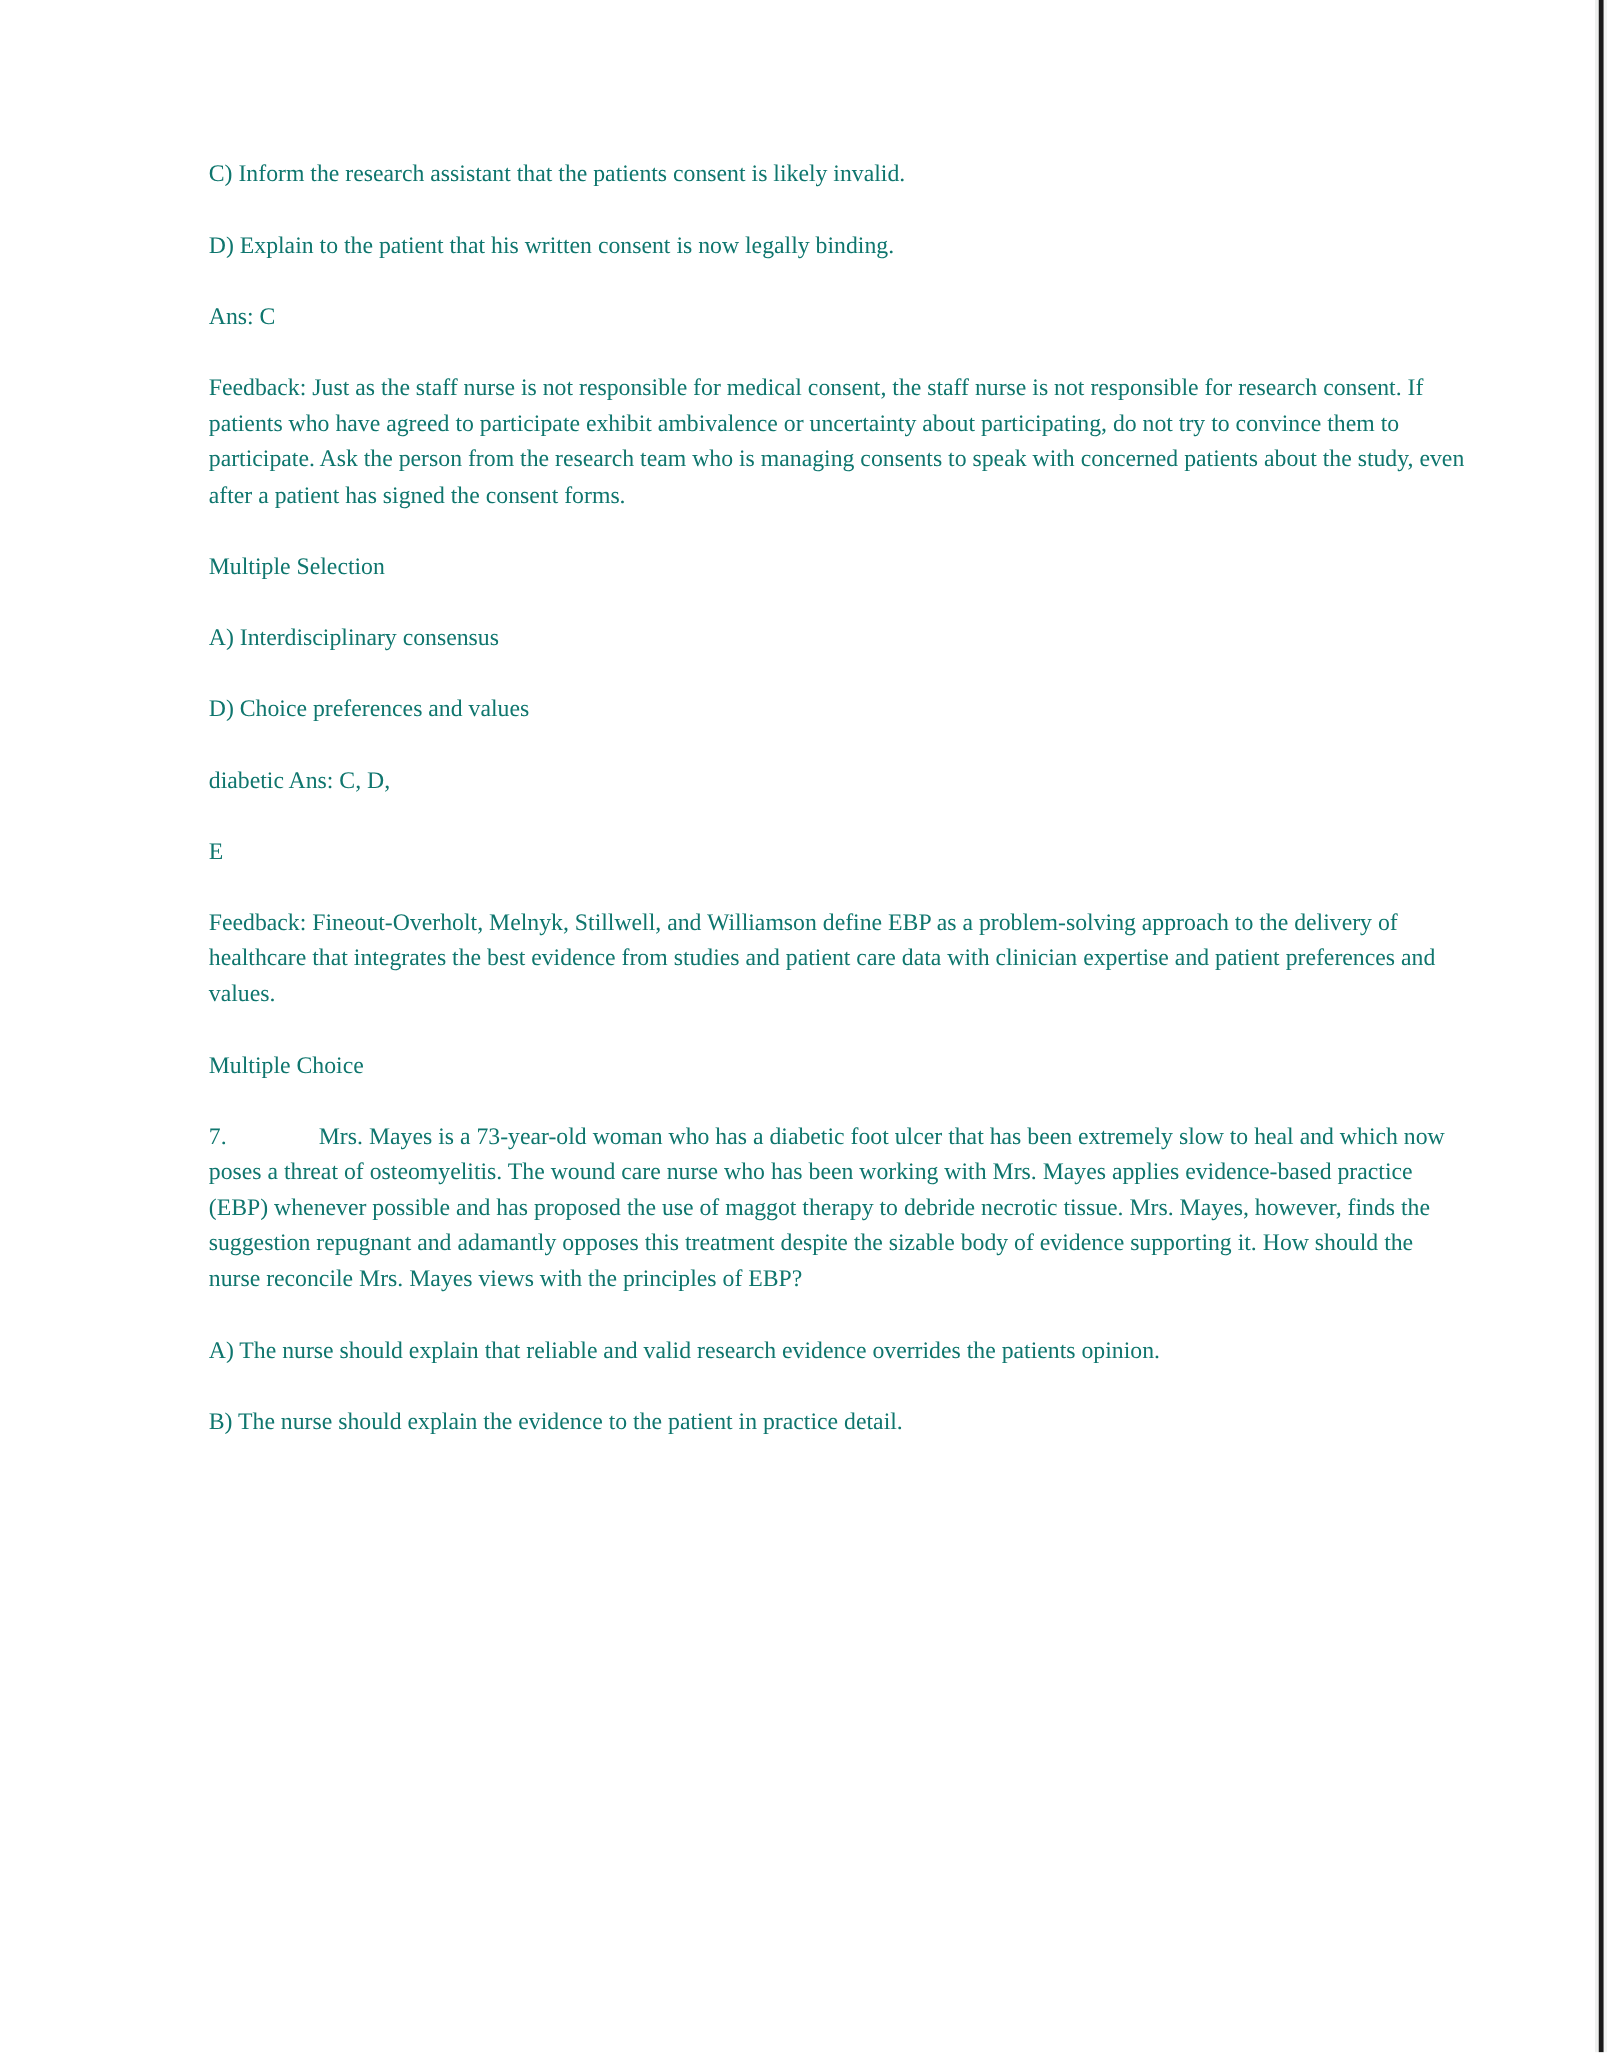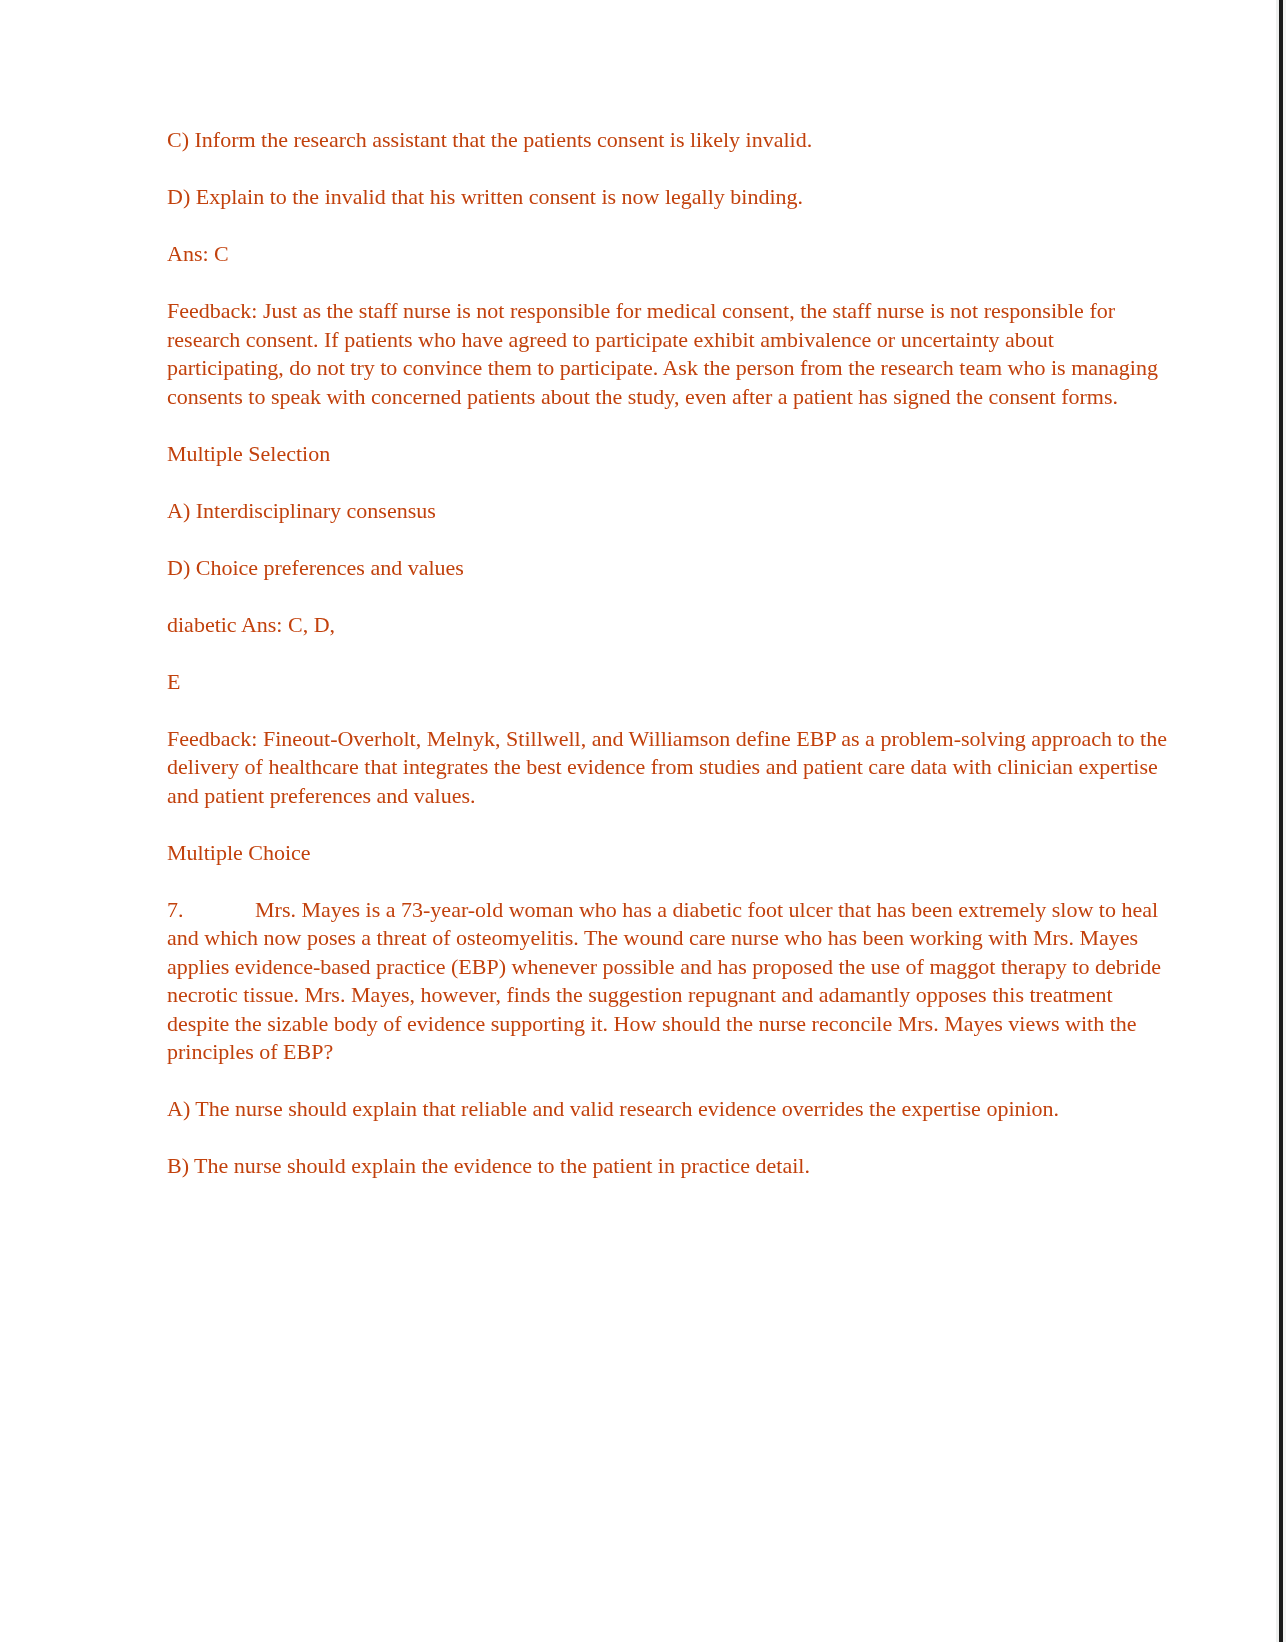--- a/index.html
+++ b/index.html
@@ -13,22 +13,22 @@
     height: 1642px;
     background: #ffffff;
     overflow: hidden;
     font-family: "Liberation Serif", "DejaVu Serif", serif;
   }
   .content {
     position: absolute;
     left: 167px;
     top: 126px;
     width: 1008px;
-    color: #c2410c;
-    font-size: 22px;
+    color: #0f766e;
+    font-size: 19px;
     line-height: 28.5px;
     text-align: left;
   }
   .para {
     margin: 0 0 28.5px 0;
     padding: 0;
   }
   .qnum {
     display: inline-block;
     width: 88px;
@@ -64,21 +64,21 @@
 </style>
 </head>
 <body>
 
 <div class="page">
 
   <div class="content">
 
     <p class="para">C) Inform the research assistant that the patients consent is likely invalid.</p>
 
-    <p class="para">D) Explain to the invalid that his written consent is now legally binding.</p>
+    <p class="para">D) Explain to the patient that his written consent is now legally binding.</p>
 
     <p class="para">Ans: C</p>
 
     <p class="para">Feedback: Just as the staff nurse is not responsible for medical consent, the staff nurse is not responsible for research consent. If patients who have agreed to participate exhibit ambivalence or uncertainty about participating, do not try to convince them to participate. Ask the person from the research team who is managing consents to speak with concerned patients about the study, even after a patient has signed the consent forms.</p>
 
     <p class="para">Multiple Selection</p>
 
 
     <p class="para">A) Interdisciplinary consensus</p>
 
@@ -90,21 +90,21 @@
     <p class="para">diabetic Ans: C, D,</p>
 
     <p class="para">E</p>
 
     <p class="para">Feedback: Fineout-Overholt, Melnyk, Stillwell, and Williamson define EBP as a problem-solving approach to the delivery of healthcare that integrates the best evidence from studies and patient care data with clinician expertise and patient preferences and values.</p>
 
     <p class="para">Multiple Choice</p>
 
     <p class="para"><span class="qnum">7.</span><span>Mrs. Mayes is a 73-year-old woman who has a diabetic foot ulcer that has been extremely slow to heal and which now poses a threat of osteomyelitis. The wound care nurse who has been working with Mrs. Mayes applies evidence-based practice (EBP) whenever possible and has proposed the use of maggot therapy to debride necrotic tissue. Mrs. Mayes, however, finds the suggestion repugnant and adamantly opposes this treatment despite the sizable body of evidence supporting it. How should the nurse reconcile Mrs. Mayes views with the principles of EBP?</span></p>
 
-    <p class="para">A) The nurse should explain that reliable and valid research evidence overrides the expertise opinion.</p>
+    <p class="para">A) The nurse should explain that reliable and valid research evidence overrides the patients opinion.</p>
 
     <p class="para">B) The nurse should explain the evidence to the patient in practice detail.</p>
 
   </div>
 
   <div class="edge-light-inner"></div>
   <div class="edge-dark"></div>
   <div class="edge-light-outer"></div>
 
 </div>

